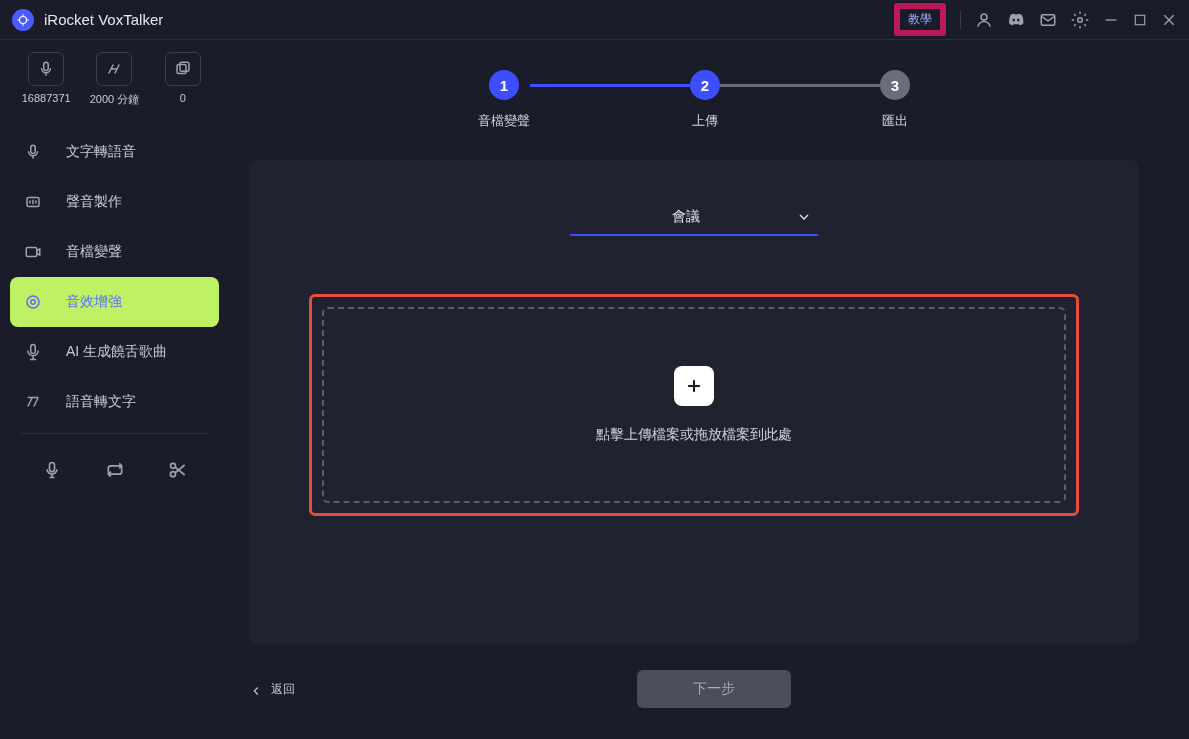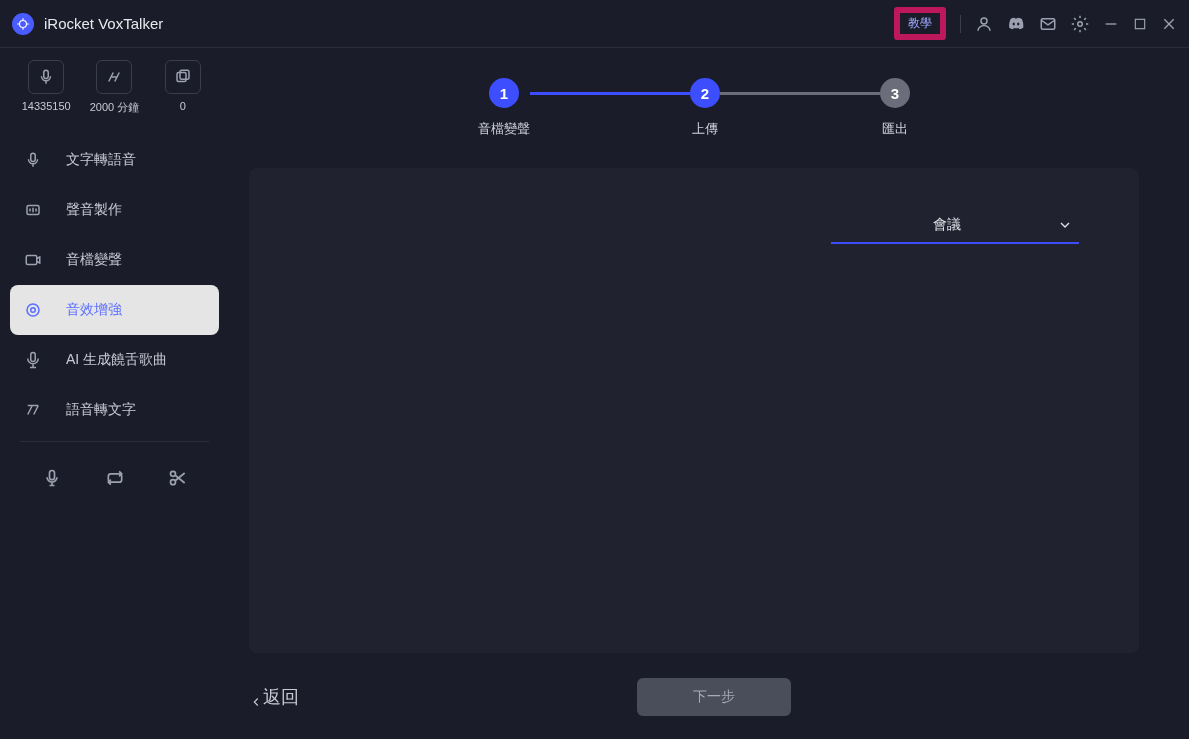--- a/index.html
+++ b/index.html
@@ -1,19 +1,19 @@
 <!DOCTYPE html>
 <html><head>
 <meta charset="utf-8">
 <style>
 * { margin: 0; padding: 0; box-sizing: border-box; font-family: -apple-system, "Segoe UI", sans-serif; }
 body { background: #1a1d29; color: #e0e2e8; width: 1189px; height: 739px; overflow: hidden; }
 
 
-.titlebar { height: 48px; display: flex; align-items: center; padding: 0 12px; border-bottom: 1px solid #2a2d3a; }
+.titlebar { height: 40px; display: flex; align-items: center; padding: 0 12px; border-bottom: 1px solid #2a2d3a; }
 .logo-circle { width: 22px; height: 22px; border-radius: 50%; background: #4a5bff; display: flex; align-items: center; justify-content: center; margin-right: 10px; }
 .logo-circle svg { width: 14px; height: 14px; }
 .app-title { font-size: 15px; color: #e8e8ec; flex: 1; }
 .titlebar-right { display: flex; align-items: center; gap: 14px; }
 .tutorial-btn { border: 6px solid #be185d; color: #9da8ff; font-size: 12px; padding: 2px 8px; border-radius: 3px; background: transparent; }
 .tb-icon { color: #9ca0b0; cursor: pointer; display: flex; }
 .tb-sep { width: 1px; height: 18px; background: #3a3d4a; }
 
 
 .main-area { display: flex; height: calc(100% - 40px); }
@@ -21,21 +21,21 @@
 .content { flex: 1; padding: 20px 50px 30px 20px; display: flex; flex-direction: column; }
 
 
 .stats-row { display: flex; gap: 8px; margin-bottom: 20px; padding: 0 6px; }
 .stat-box { flex: 1; display: flex; flex-direction: column; align-items: center; gap: 6px; }
 .stat-icon-box { width: 36px; height: 34px; border: 1px solid #3a3d4a; border-radius: 6px; display: flex; align-items: center; justify-content: center; }
 .stat-label { font-size: 11px; color: #c8cad4; white-space: nowrap; }
 
 
 .nav-item { display: flex; align-items: center; gap: 24px; padding: 16px 14px; border-radius: 8px; color: #c8cad4; font-size: 14px; cursor: pointer; }
-.nav-item.active { background: #e5e5e5; color: #5a6eff; text-align: right; }
+.nav-item.active { background: #bef264; color: #5a6eff; text-align: right; }
 .nav-item.active svg { stroke: #5a6eff; }
 .nav-icon { width: 18px; height: 18px; display: flex; align-items: center; justify-content: center; }
 .nav-icon svg { stroke: #9ca0b0; }
 .nav-sep { height: 1px; background: #2a2d3a; margin: 6px 10px; }
 
 
 .bottom-tools { margin-top: 10px; display: flex; justify-content: space-around; padding: 10px; }
 .tool-icon { color: #9ca0b0; cursor: pointer; }
 
 
@@ -43,34 +43,34 @@
 .step { display: flex; flex-direction: column; align-items: center; gap: 12px; }
 .step-circle { width: 30px; height: 30px; border-radius: 50%; display: flex; align-items: center; justify-content: center; font-size: 15px; font-weight: bold; color: #fff; }
 .step-circle.active { background: #3d4eff; }
 .step-circle.inactive { background: #6b6e7a; }
 .step-label { font-size: 13px; color: #d0d2dc; }
 .step-line { width: 160px; height: 3px; margin-top: 14px; }
 .step-line.active { background: #3d4eff; }
 .step-line.inactive { background: #6b6e7a; }
 
 
-.panel { background: #20232f; border-radius: 8px; flex: 1; padding: 40px 60px 50px; display: flex; flex-direction: column; align-items: flex-end; }
+.panel { background: #20232f; border-radius: 8px; flex: 1; padding: 40px 60px 50px; display: flex; flex-direction: column; align-items: center; }
 .select-wrap { width: 248px; border-bottom: 2px solid #3d4eff; padding: 8px 6px; display: flex; align-items: center; justify-content: space-between; cursor: pointer; margin-bottom: 58px; }
 .select-val { font-size: 14px; color: #e0e2e8; flex:1; text-align:center; }
 
 
 .upload-highlight { width: 100%; border: 3px solid #e74c3c; border-radius: 6px; padding: 10px; }
 .upload-zone { border: 2px dashed #5a5d6a; border-radius: 6px; height: 196px; display: flex; flex-direction: column; align-items: center; justify-content: center; gap: 20px; }
 .upload-btn { width: 40px; height: 40px; background: #fff; border-radius: 8px; display: flex; align-items: center; justify-content: center; cursor: pointer; }
 .upload-btn svg { stroke: #1a1d29; }
 .upload-text { font-size: 14px; color: #d0d2dc; }
 
 
 .footer-row { display: flex; align-items: center; margin-top: 24px; position: relative; height: 40px; }
-.back-link { display: flex; align-items: flex-end; gap: 0; color: #c8cad4; font-size: 18px; cursor: pointer; }
+.back-link { display: flex; align-items: flex-end; gap: 8px; color: #c8cad4; font-size: 12px; cursor: pointer; }
 .next-btn { position: absolute; left: 50%; transform: translateX(-50%); background: #4a4d5a; color: #a8aab4; border: none; padding: 10px 56px; border-radius: 6px; font-size: 14px; margin-left: 20px; }
 </style>
 </head>
 <body>
 
 <div class="titlebar">
   <div class="logo-circle">
     <svg viewBox="0 0 24 24" fill="none" stroke="#fff" stroke-width="2">
         <circle cx="12" cy="12" r="6"></circle>
         <path d="M12 2v4M12 18v4M2 12h4M18 12h4"></path>
@@ -126,21 +126,21 @@
 
   <div class="sidebar">
     <div class="stats-row">
       <div class="stat-box">
         <div class="stat-icon-box">
             <svg width="18" height="18" viewBox="0 0 24 24" fill="none" stroke="#9ca0b0" stroke-width="2">
               <rect x="9" y="3" width="6" height="11" rx="3"></rect>
               <path d="M6 11a6 6 0 0 0 12 0M12 17v4"></path>
             </svg>
           </div>
-        <div class="stat-label">14335150</div>
+        <div class="stat-label">16887371</div>
       </div>
       <div class="stat-box">
         <div class="stat-icon-box">
             <svg width="18" height="18" viewBox="0 0 24 24" fill="none" stroke="#9ca0b0" stroke-width="2">
               <path d="M5 18l6-12M13 18l6-12M8 12h8"></path>
             </svg>
           </div>
         <div class="stat-label">2000 分鐘</div>
       </div>
       <div class="stat-box">
@@ -247,20 +247,31 @@
       </div>
     </div>
 
     <div class="panel">
       <div class="select-wrap">
         <div class="select-val">會議</div>
         <svg width="16" height="16" viewBox="0 0 24 24" fill="none" stroke="#e0e2e8" stroke-width="2">
             <polyline points="6 9 12 15 18 9"></polyline>
           </svg>
       </div>
+      <div class="upload-highlight">
+        <div class="upload-zone">
+          <div class="upload-btn">
+            <svg width="20" height="20" viewBox="0 0 24 24" fill="none" stroke-width="2.5">
+                <line x1="12" y1="5" x2="12" y2="19"></line>
+                <line x1="5" y1="12" x2="19" y2="12"></line>
+              </svg>
+          </div>
+          <div class="upload-text">點擊上傳檔案或拖放檔案到此處</div>
+        </div>
+      </div>
     </div>
 
     <div class="footer-row">
       <div class="back-link">
         <svg width="14" height="14" viewBox="0 0 24 24" fill="none" stroke="currentColor" stroke-width="2">
             <polyline points="15 18 9 12 15 6"></polyline>
           </svg>
         <span>返回</span>
       </div>
       <button class="next-btn">下一步</button>

